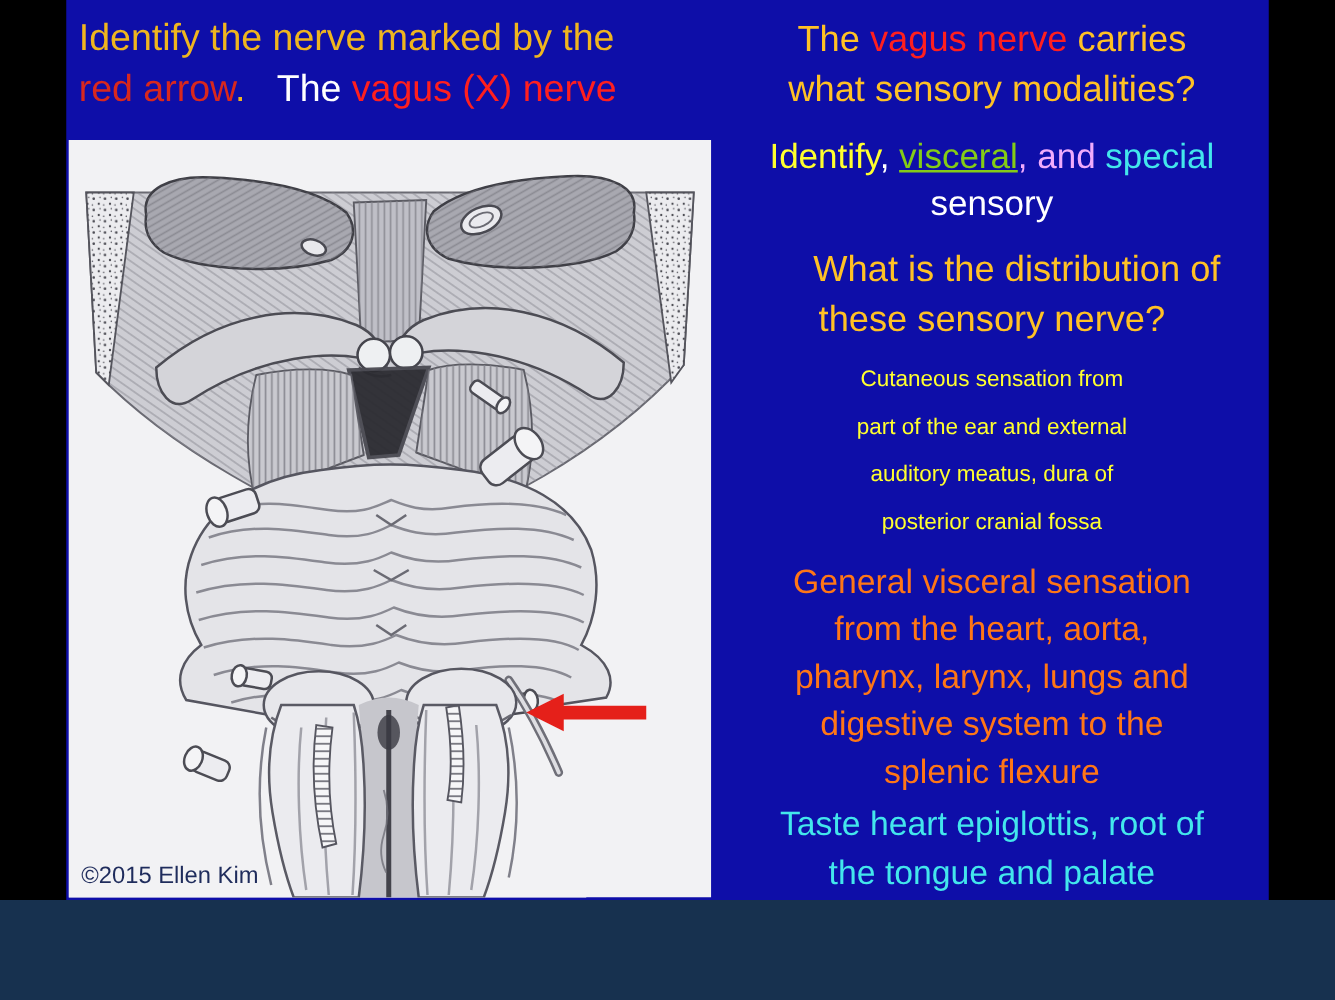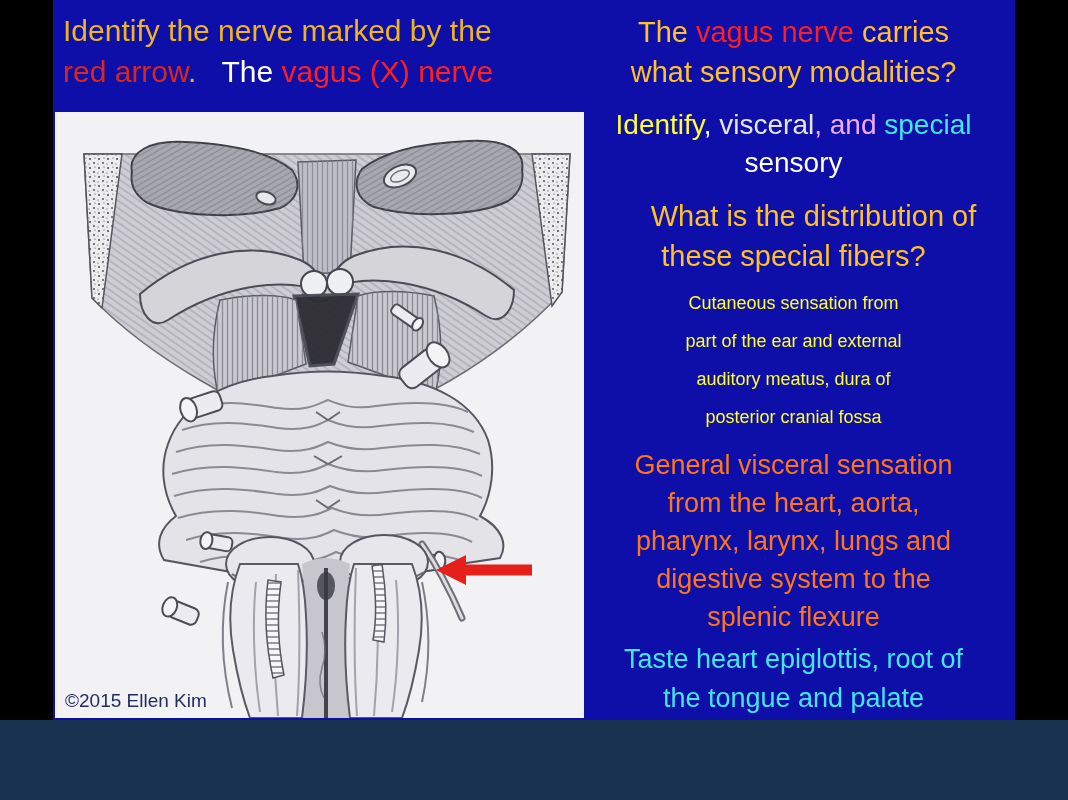--- a/index.html
+++ b/index.html
@@ -4,21 +4,21 @@
 <style>
   html,body{margin:0;padding:0;background:#000;}
   .stage{position:relative;width:1068px;height:800px;background:#000;overflow:hidden;
          font-family:"Liberation Sans","DejaVu Sans",sans-serif;}
   .slide{position:absolute;left:53px;top:0;width:962px;height:720px;background:#0E0EA8;}
   
   .left-q{position:absolute;left:10px;top:10px;width:505px;font-size:30px;line-height:41px;
           font-weight:400;letter-spacing:0;}
   .left-q .line{white-space:nowrap;}
   
-  .figure{position:absolute;left:2px;top:112px;width:414px;height:606px;background:#F2F2F4;padding-left:15px;}
+  .figure{position:absolute;left:2px;top:112px;width:414px;height:606px;background:#F2F2F4;}
   .credit{position:absolute;left:10px;bottom:6px;font-size:19px;}
   
   .right-col{position:absolute;left:517px;top:0;width:447px;text-align:center;}
   .para .line{white-space:nowrap;}
   .p1{margin-top:12px;font-size:29px;line-height:40px;}
   .p2{margin-top:14px;font-size:28px;line-height:38px;}
   .p3{margin-top:14px;font-size:29px;line-height:40px;}
   .p4{margin-top:8px; font-size:18px;line-height:38px;}
   .p5{margin-top:10px;font-size:27px;line-height:38px;}
   .p6{margin-top:4px; font-size:27px;line-height:39px;}
@@ -172,26 +172,26 @@
       </svg>
       <div class="credit" style="color: rgb(31, 44, 92);">©2015 Ellen Kim</div>
     </div>
 
     <div class="right-col">
       <div class="para p1">
           <div class="line"><span style="color: rgb(255, 193, 37);">The </span><span style="color: rgb(255, 31, 31);">vagus nerve</span><span style="color: rgb(255, 193, 37);"> carries</span></div>
           <div class="line"><span style="color: rgb(255, 193, 37);">what sensory modalities?</span></div>
         </div>
       <div class="para p2">
-          <div class="line"><span style="color: rgb(255, 255, 46);">Identify</span><span style="color: rgb(255, 255, 255);">, </span><span style="color: #e5e5e5;">visceral</span><span style="color: #f0abfc;">, and </span><span style="color: rgb(67, 230, 236);">special</span></div>
+          <div class="line"><span style="color: rgb(255, 255, 46);">Identify</span><span style="color: rgb(255, 255, 255);">, </span><span style="color: #84cc16; text-decoration: underline;">visceral</span><span style="color: #f0abfc;">, and </span><span style="color: rgb(67, 230, 236);">special</span></div>
           <div class="line"><span style="color: rgb(255, 255, 255);">sensory</span></div>
         </div>
       <div class="para p3">
           <div class="line"><span style="color: rgb(255, 193, 37); margin-left: 40px;">What is the distribution of</span></div>
-          <div class="line"><span style="color: rgb(255, 193, 37);">these special fibers?</span></div>
+          <div class="line"><span style="color: rgb(255, 193, 37);">these sensory nerve?</span></div>
         </div>
       <div class="para p4">
           <div class="line"><span style="color: rgb(255, 255, 46);">Cutaneous sensation from</span></div>
           <div class="line"><span style="color: rgb(255, 255, 46);">part of the ear and external</span></div>
           <div class="line"><span style="color: rgb(255, 255, 46);">auditory meatus, dura of</span></div>
           <div class="line"><span style="color: rgb(255, 255, 46);">posterior cranial fossa</span></div>
         </div>
       <div class="para p5">
           <div class="line"><span style="color: rgb(255, 118, 22);">General visceral sensation</span></div>
           <div class="line"><span style="color: rgb(255, 118, 22);">from the heart, aorta,</span></div>

